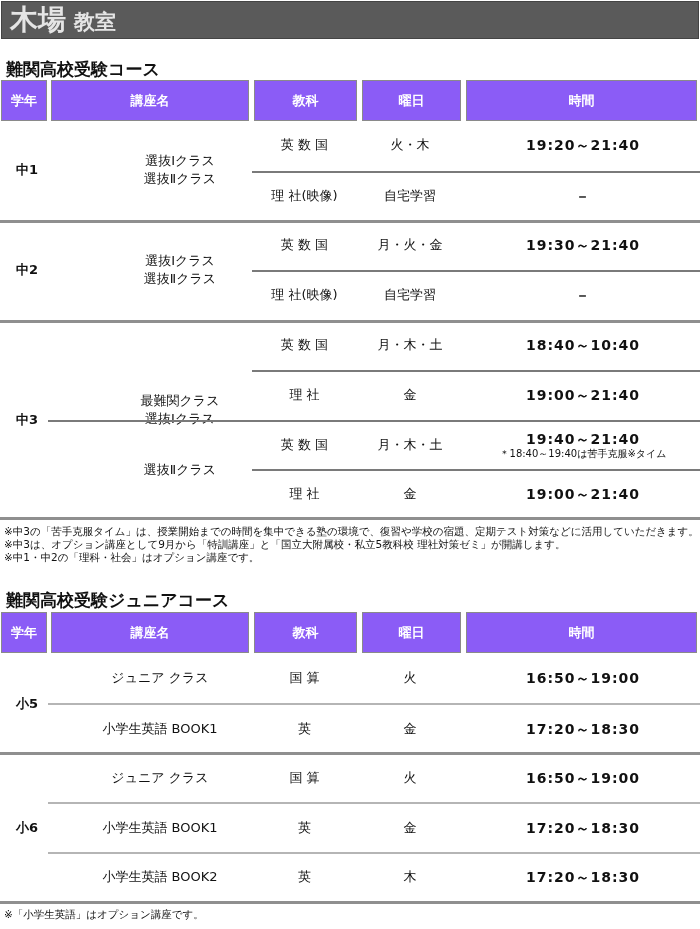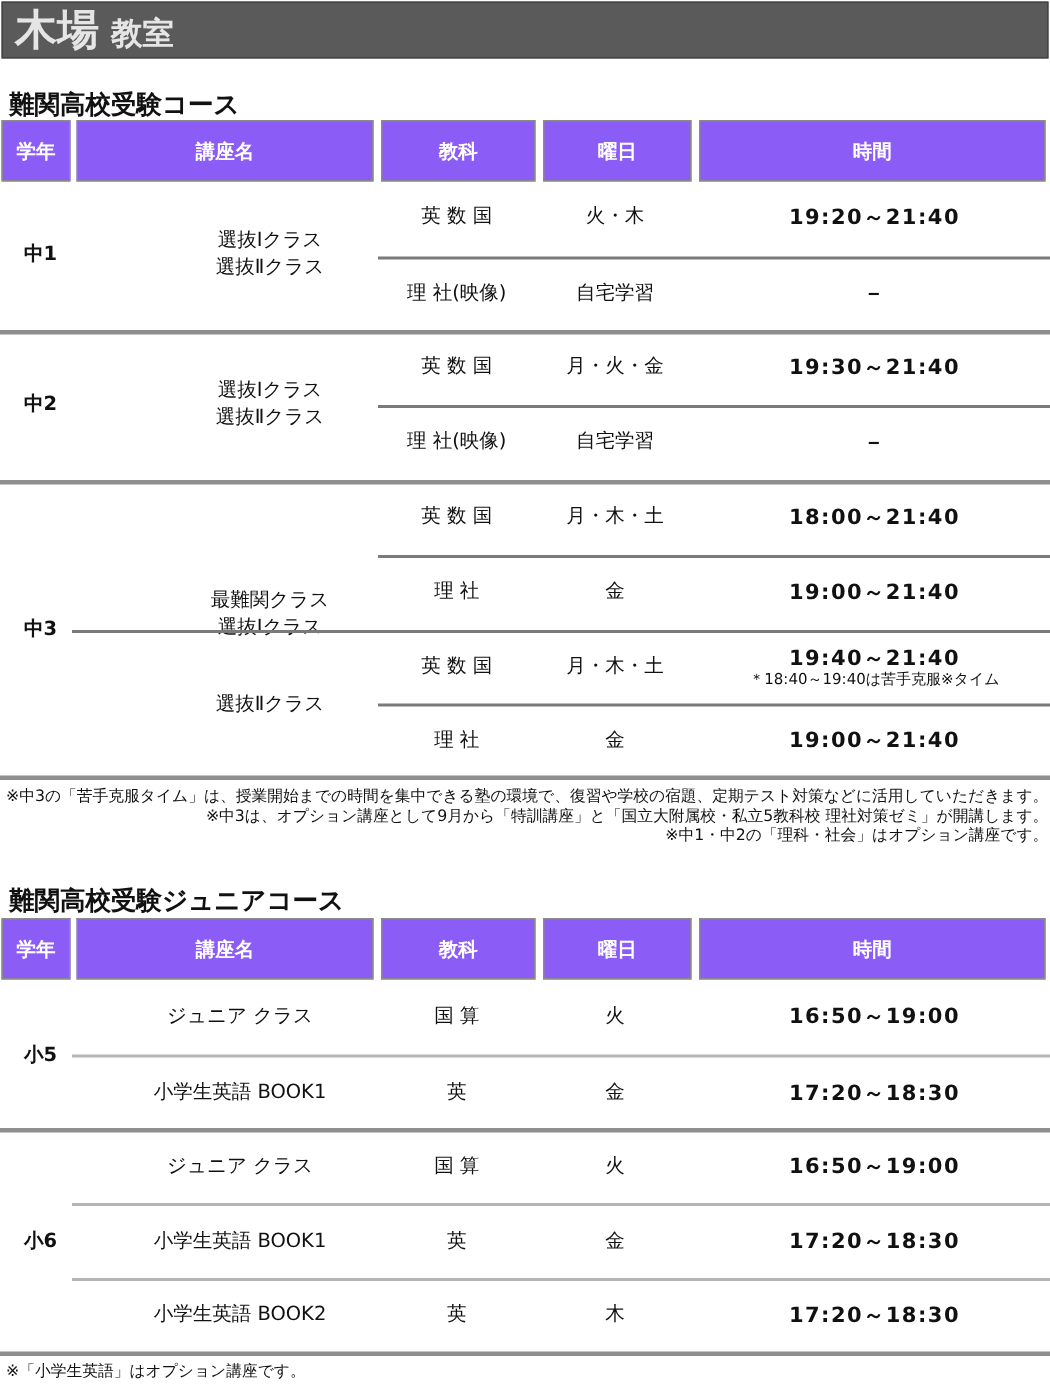--- a/index.html
+++ b/index.html
@@ -31,21 +31,21 @@
   }
   .grade { font-weight: bold; font-size: 13px; justify-content: flex-start; padding-left: 16px; }
   .bold { font-weight: normal; }
   .time { font-size: 14px; font-weight: bold; letter-spacing: 1px; flex-direction: column; }
   .time .note { font-size: 10px; font-weight: normal; letter-spacing: 0; line-height: 12px; }
 
   .hline { position: absolute; height: 0; border-top: 2px solid #7a7a7a; }
   .hline.light { border-top: 2px solid #b5b5b5; }
   .sep { position: absolute; left: 0; width: 700px; height: 3px; background: #8f8f8f; }
 
-  .notes { position: absolute; left: 4px; font-size: 10.5px; line-height: 13px; color: #111; text-align: right; }
+  .notes { position: absolute; left: 4px; font-size: 10.5px; line-height: 13px; color: #111; }
 </style>
 </head>
 <body>
 
 <div class="title-bar">
   <span class="title-main">木場</span>
   <span class="title-sub">教室</span>
 </div>
 
 <div class="section-title" style="top:58px;">難関高校受験コース</div>
@@ -85,21 +85,21 @@
   <div class="cell time" style="left:466px;top:275px;width:234px;height:40px;"><span>－</span></div>
 </div>
 <div class="sep" style="top:320px;"></div>
 
 <div>
   <div class="cell grade" style="left:0;top:400px;width:60px;height:40px;">中3</div>
   <div class="cell" style="left:100px;top:350px;width:160px;height:40px;margin-top:40px;">最難関クラス
 選抜Ⅰクラス</div>
   <div class="cell bold" style="left:252px;top:325px;width:105px;height:40px;">英 数 国</div>
   <div class="cell bold" style="left:360px;top:325px;width:100px;height:40px;">月・木・土</div>
-  <div class="cell time" style="left:466px;top:325px;width:234px;height:40px;"><span>18:00～21:40</span></div>
+  <div class="cell time" style="left:466px;top:325px;width:234px;height:40px;"><span>18:40～10:40</span></div>
   <div class="hline" style="left:252px;top:370px;width:448px;"></div>
   <div class="cell bold" style="left:252px;top:375px;width:105px;height:40px;">理 社</div>
   <div class="cell bold" style="left:360px;top:375px;width:100px;height:40px;">金</div>
   <div class="cell time" style="left:466px;top:375px;width:234px;height:40px;"><span>19:00～21:40</span></div>
   <div class="hline" style="left:48px;top:420px;width:652px;"></div>
   <div class="cell" style="left:100px;top:450px;width:160px;height:40px;">選抜Ⅱクラス</div>
   <div class="cell bold" style="left:252px;top:425px;width:105px;height:40px;">英 数 国</div>
   <div class="cell bold" style="left:360px;top:425px;width:100px;height:40px;">月・木・土</div>
   <div class="cell time" style="left:466px;top:425px;width:234px;height:40px;">
     <span>19:40～21:40</span>

